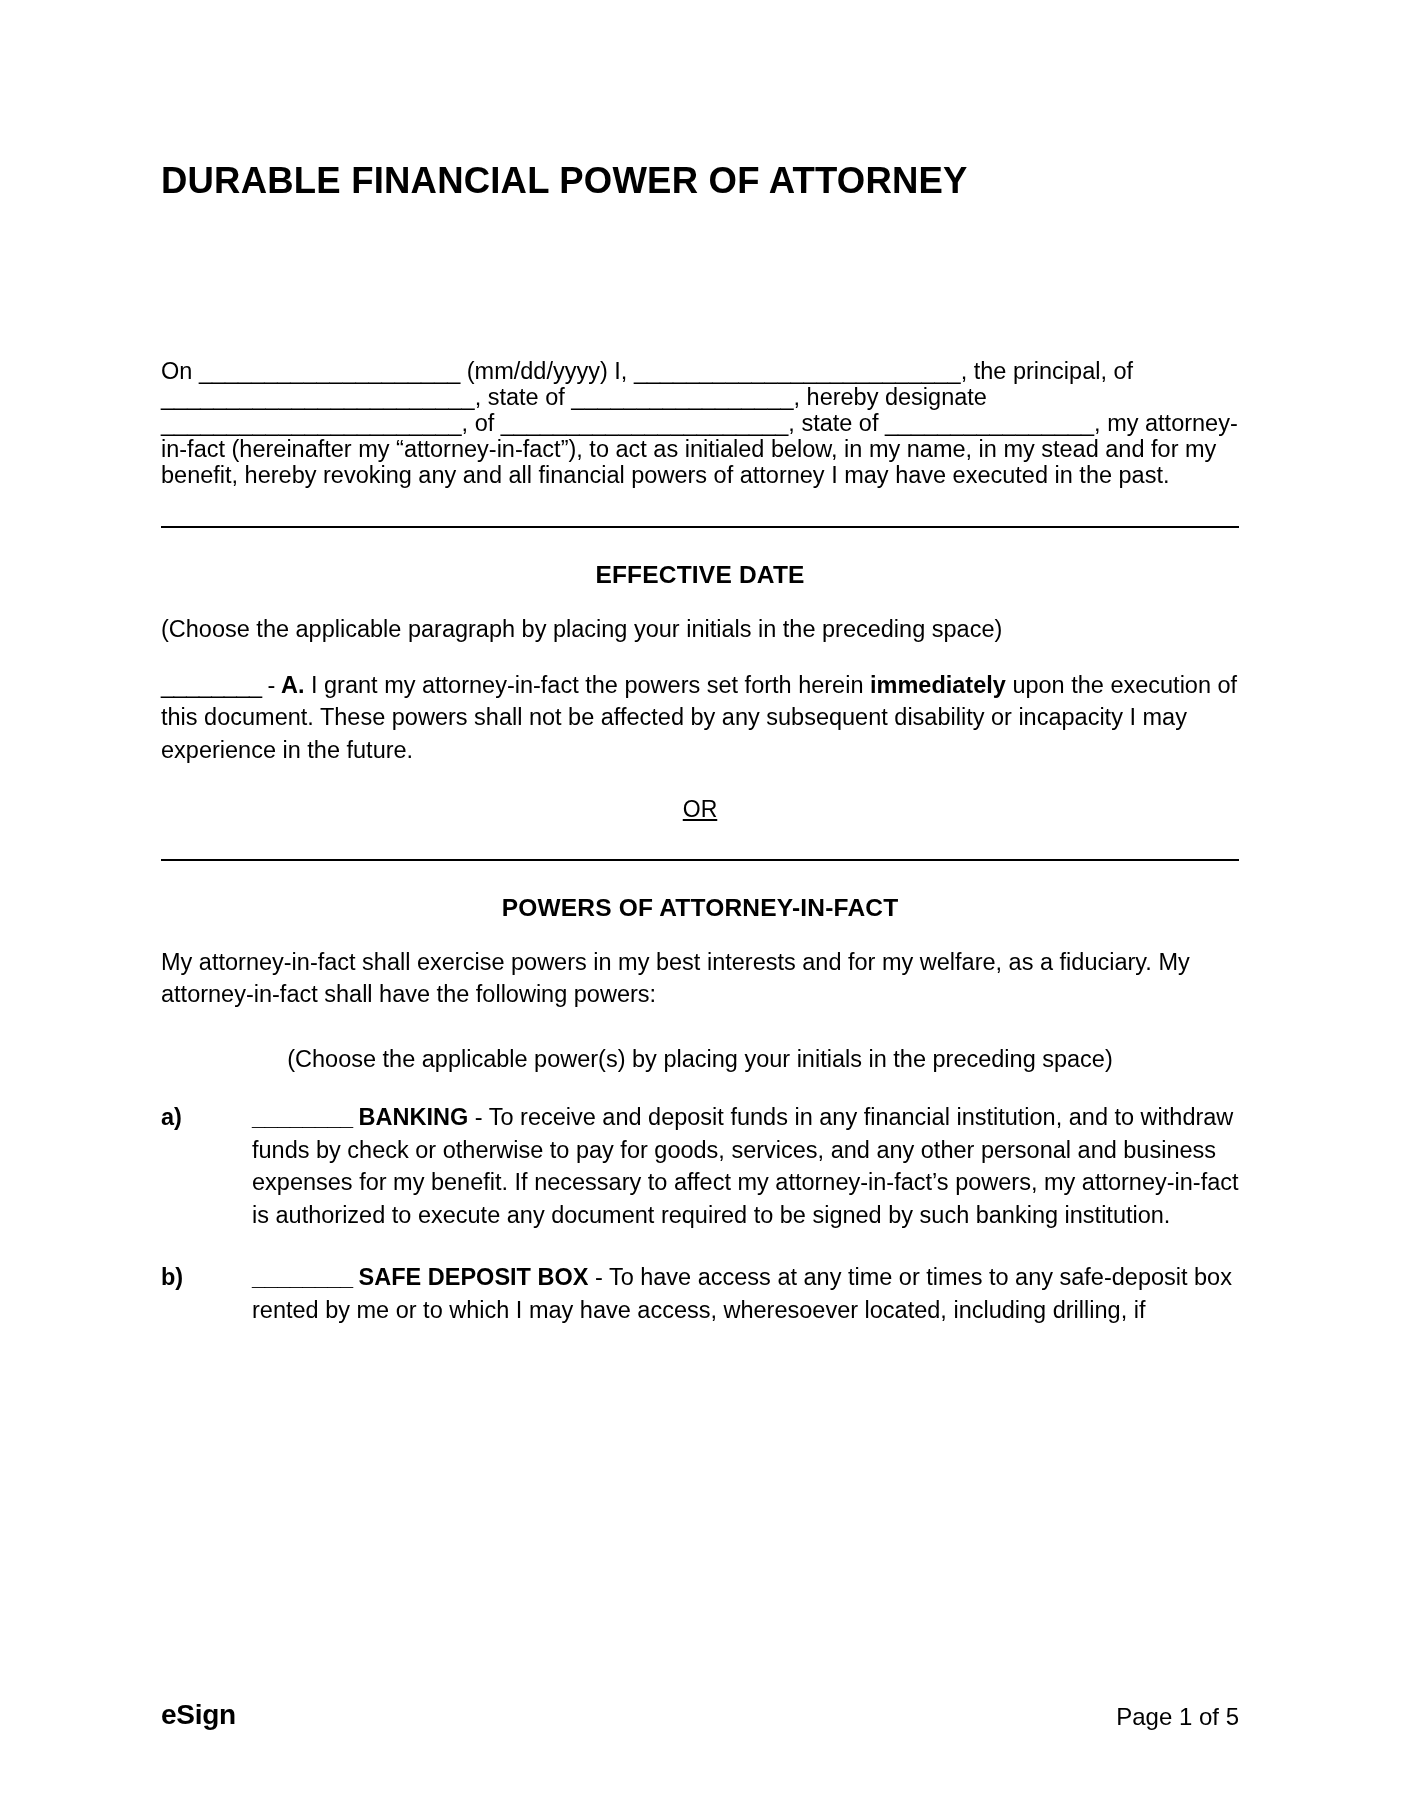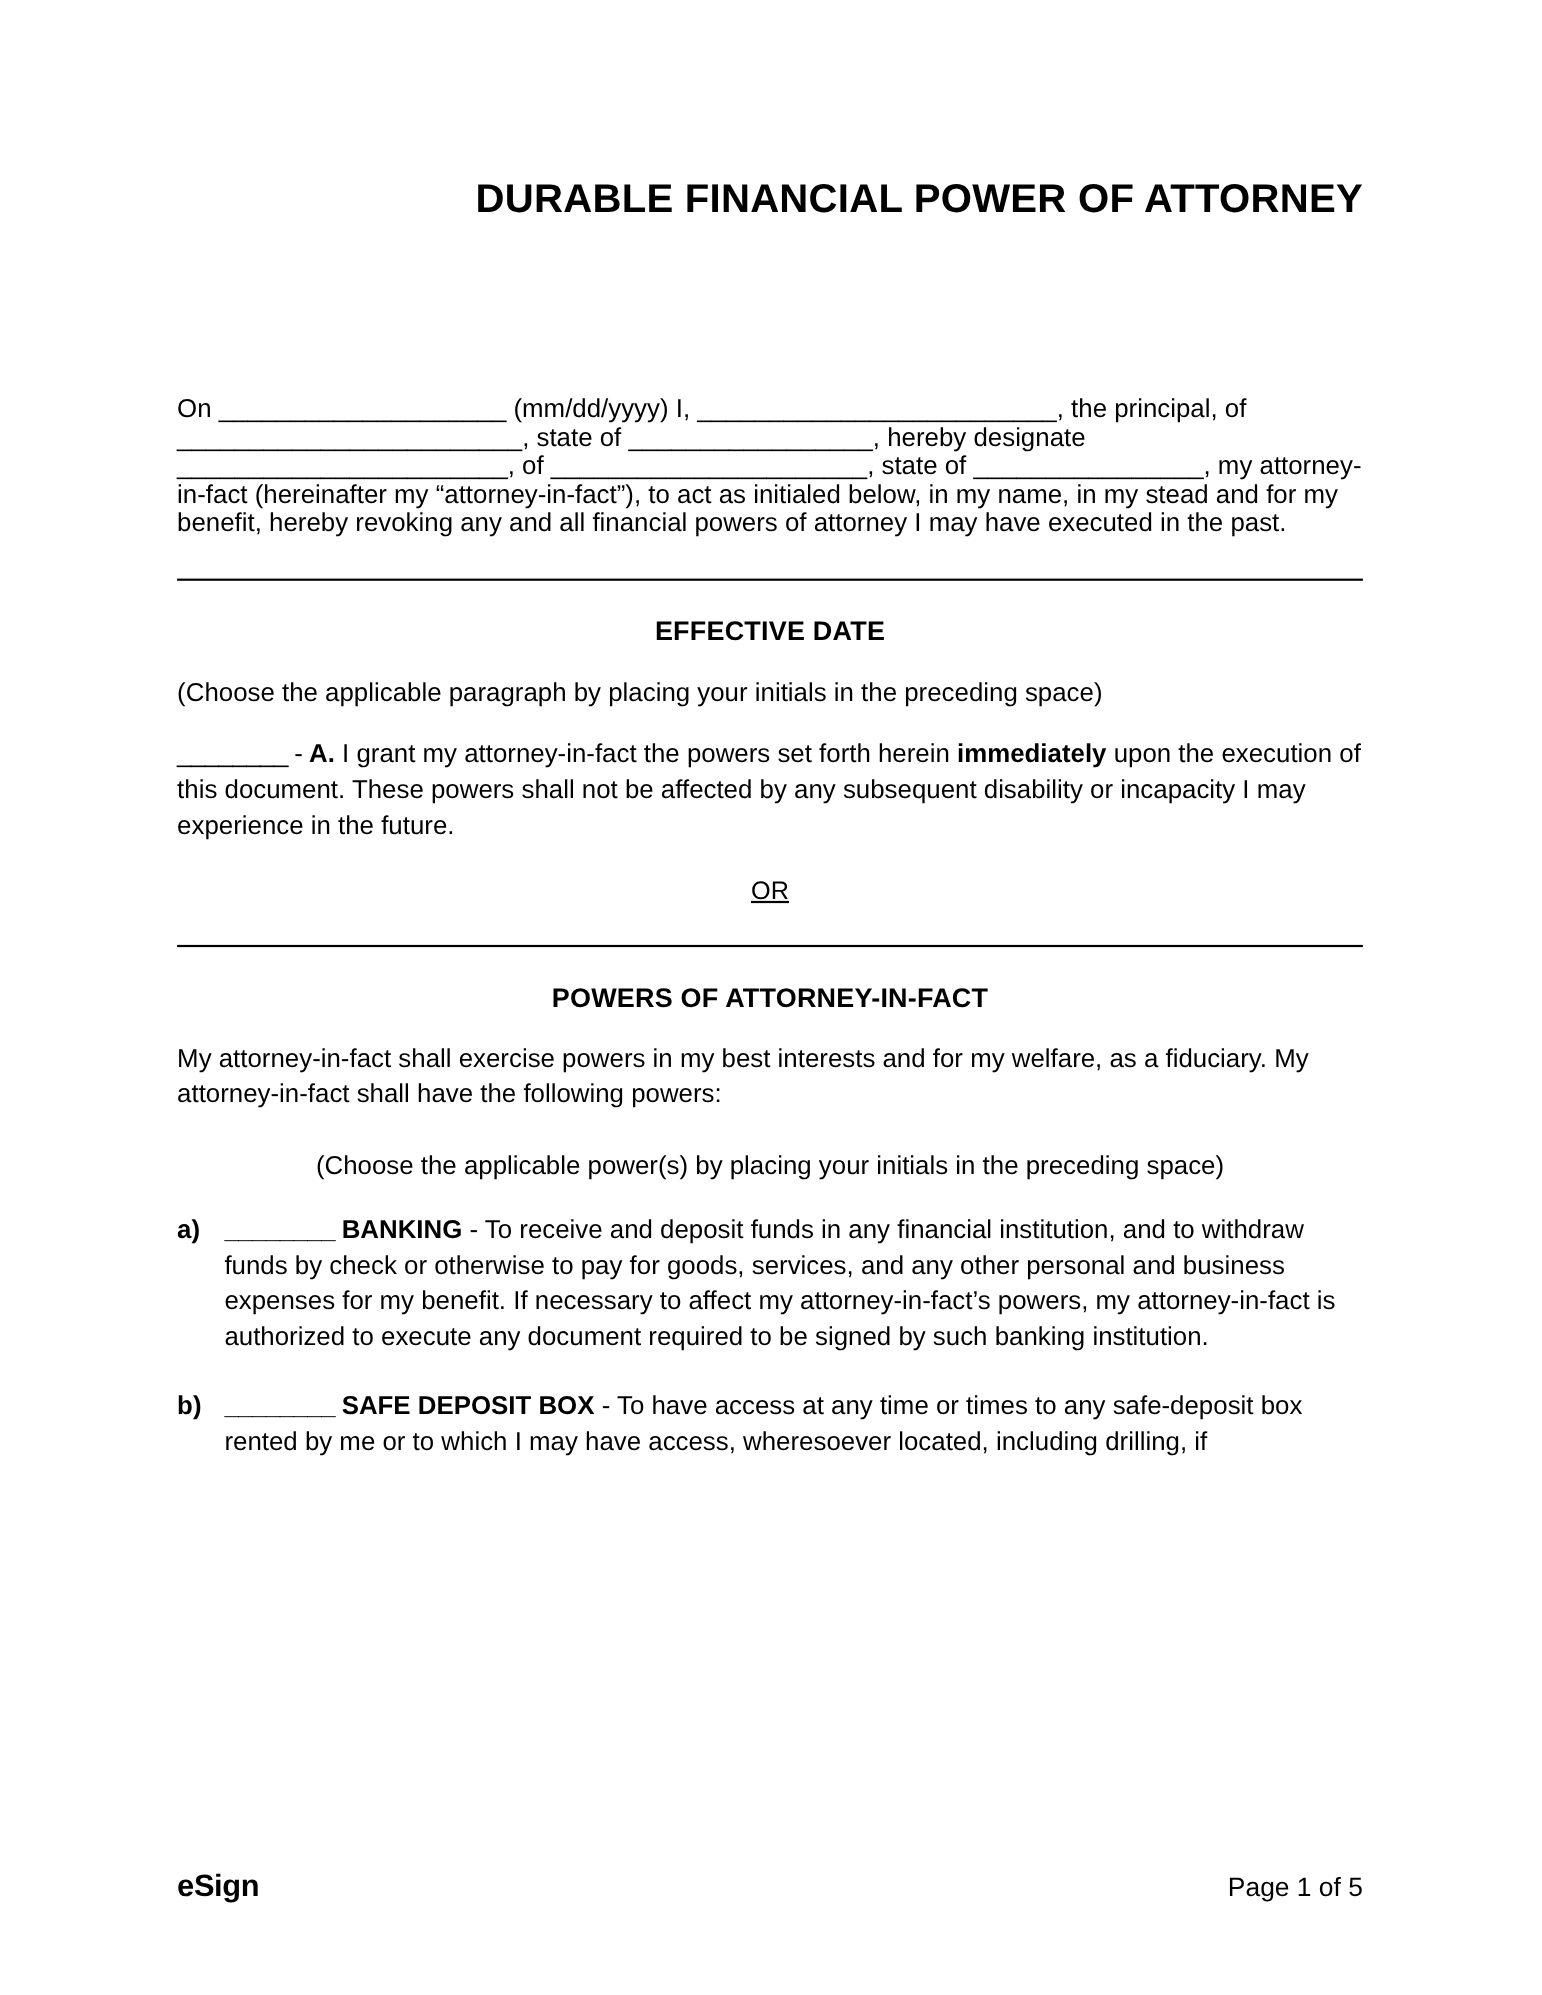--- a/index.html
+++ b/index.html
@@ -22,21 +22,21 @@
     padding: 0;
     overflow: hidden;
   }
   .content {
     position: absolute;
     left: 161px;
     top: 0;
     width: 1078px;
   }
   .doc-title {
-    text-align: right;
+    text-align: left;
     font-size: 36.5px;
     font-weight: bold;
     letter-spacing: 0.2px;
     margin-top: 160px;
     margin-bottom: 12px;
   }
   .intro {
     margin-top: 156px;
     font-size: 23.5px;
     line-height: 26px;
@@ -80,20 +80,21 @@
     line-height: 32.6px;
     margin-top: 26px;
   }
   .list-item .marker {
     font-weight: bold;
     width: 43px;
     flex: 0 0 43px;
   }
   .list-item .body {
     flex: 1 1 auto;
+    margin-left: 48px;
   }
   .blank-sm {
     letter-spacing: -0.5px;
   }
   b { font-weight: bold; }
   .footer {
     position: absolute;
     left: 161px;
     top: 1699px;
     width: 1078px;

